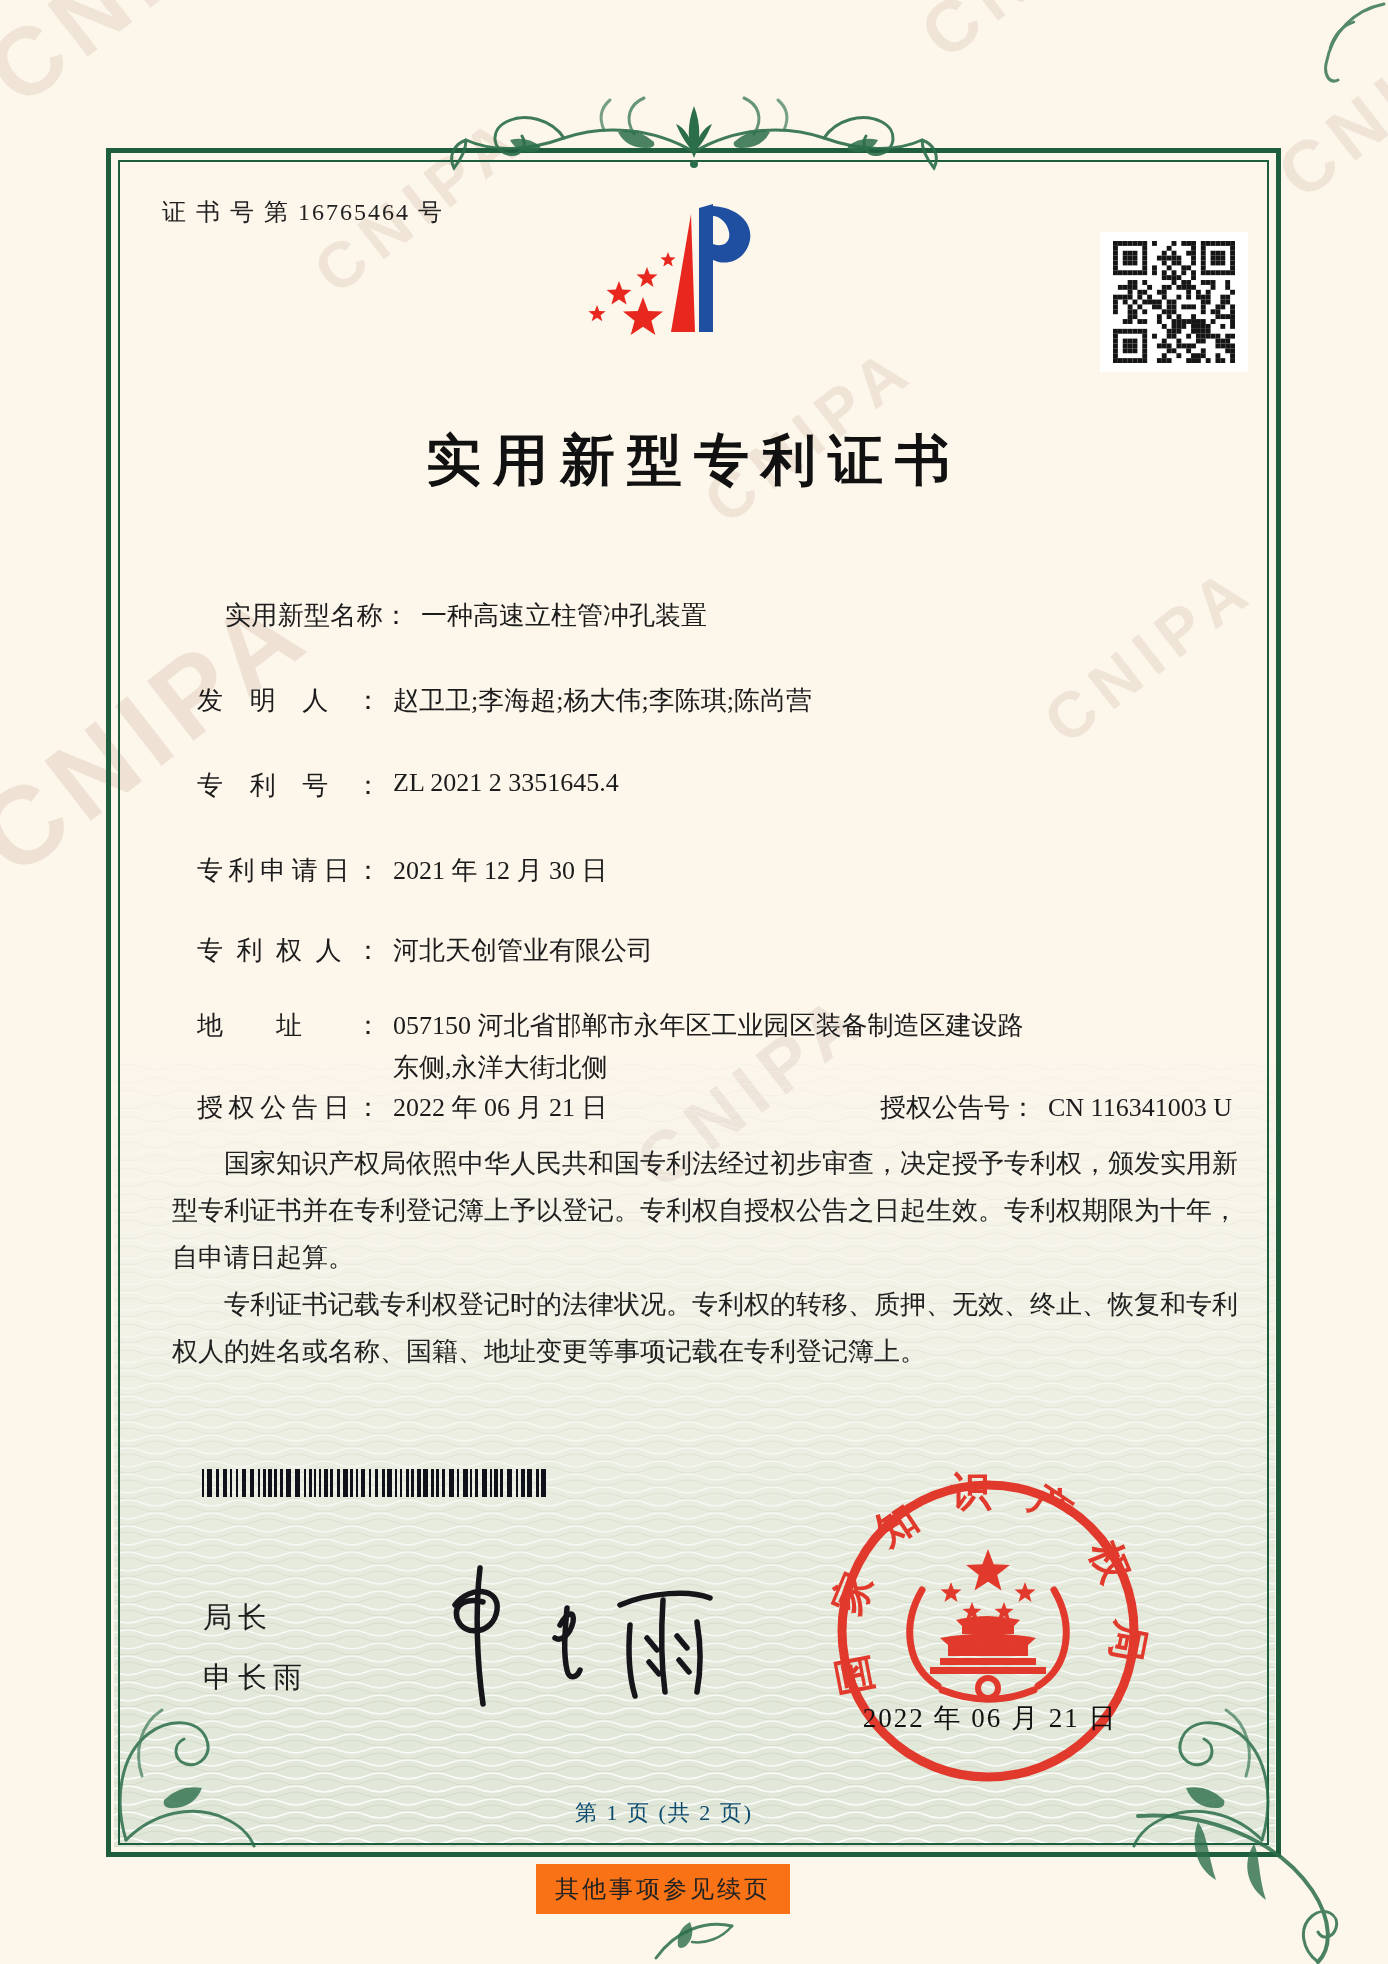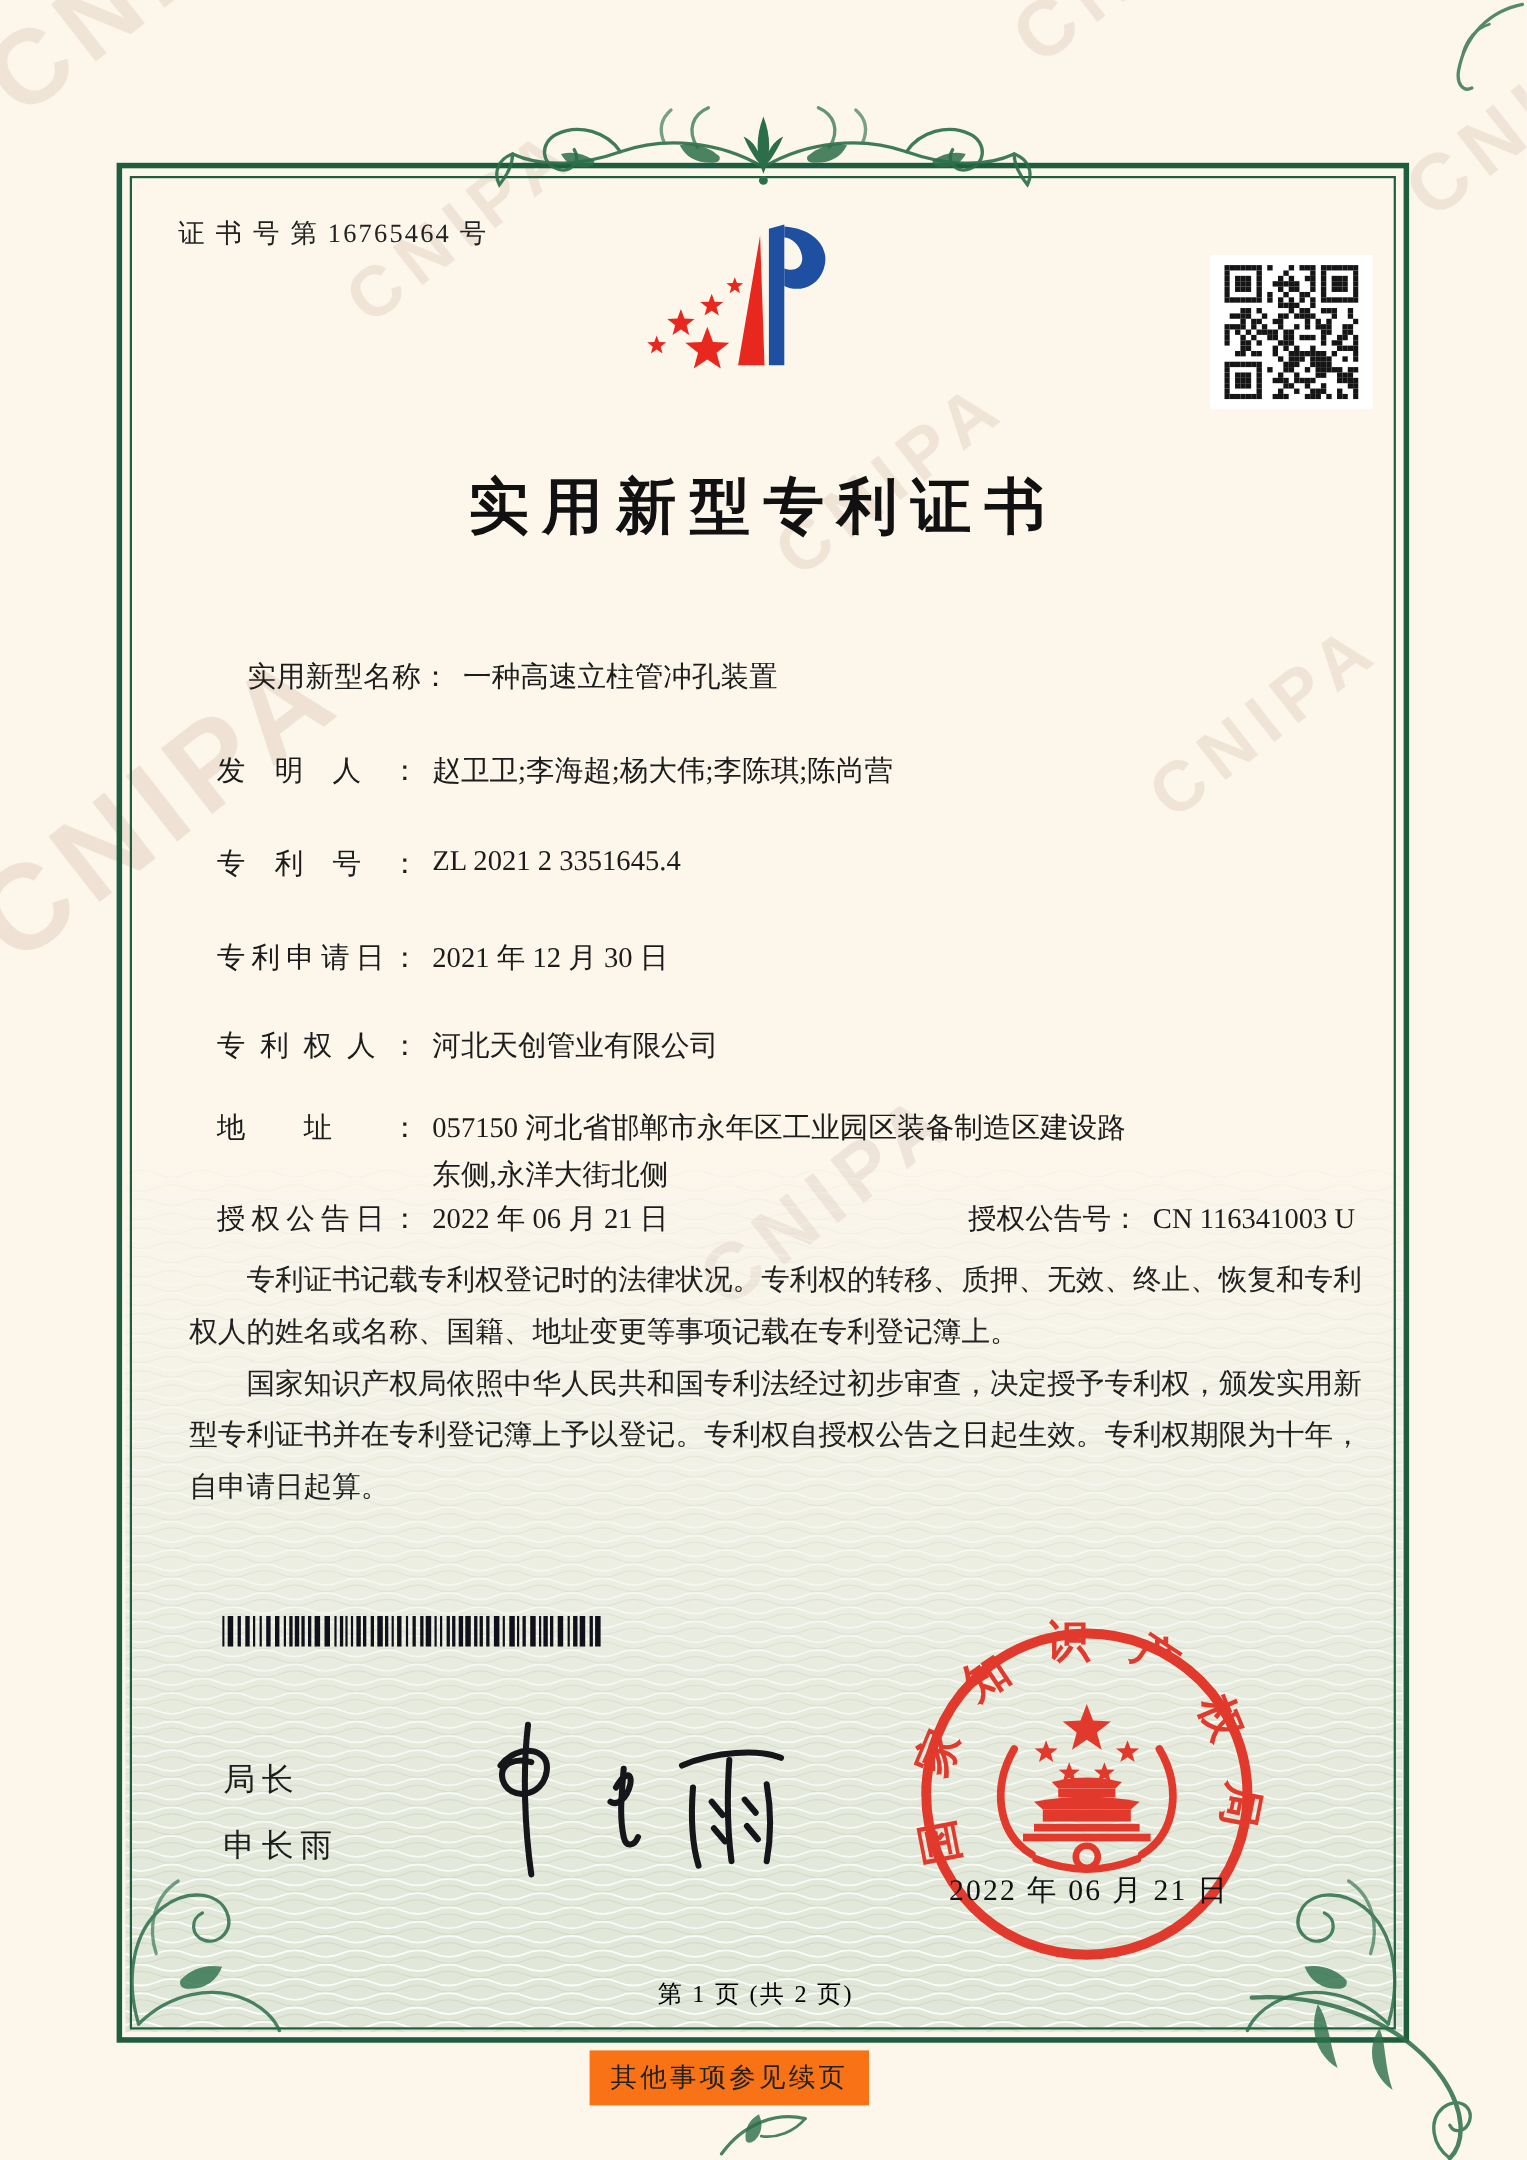--- a/index.html
+++ b/index.html
@@ -34,22 +34,22 @@
   .body-text{position:absolute; left:172px; width:1066px; top:1140px;
     font-size:26px; line-height:47px; text-align:justify; color:#212121;}
   .body-text p{margin:0; text-indent:2em;}
   .barcode{position:absolute; left:202px; top:1469px; width:352px; height:28px;}
   .officer{position:absolute; left:203px; font-family:"Liberation Sans",sans-serif;
     font-weight:500; font-size:29px; letter-spacing:6px; color:#1d1d1d;}
   .signature{position:absolute; left:425px; top:1550px;}
   .seal-svg{position:absolute; left:823px; top:1466px; opacity:.92;}
   .seal-date{position:absolute; left:855px; top:1700px; width:270px; text-align:center;
     font-size:27px; letter-spacing:2px; color:#111;}
-  .page-info{position:absolute; left:567px; top:1798px; width:240px; text-align:center;
-    font-size:22px; letter-spacing:2px; color:#000000;}
+  .page-info{position:absolute; left:544px; top:1798px; width:240px; text-align:center;
+    font-size:22px; letter-spacing:2px; color:#0c4a6e;}
   .cont-note{position:absolute; left:536px; top:1864px; width:254px; height:50px;
     background:#f97316; text-align:center; line-height:50px; font-size:24px; letter-spacing:3px; color:#222;}
 </style>
 </head>
 <body>
 
 <div class="page">
 
   <span class="wm" style="left:-34px; top:40px;  font-size:96px;">CNIPA</span>
   <span class="wm" style="left:300px; top:250px; font-size:64px;">CNIPA</span>
@@ -608,22 +608,22 @@
   </div>
   <div class="addr2" style="top:1050px;">东侧,永洋大街北侧</div>
   <div class="row" style="top:1090px;">
     <span class="flabel">授权公告日：</span><span class="fvalue">2022 年 06 月 21 日</span>
     <span class="pair2">
       <span>授权公告号：</span><span class="fvalue">CN 116341003 U</span>
     </span>
   </div>
 
   <div class="body-text">
+    <p>国家知识产权局依照中华人民共和国专利法经过初步审查，决定授予专利权，颁发实用新型专利证书并在专利登记簿上予以登记。专利权自授权公告之日起生效。专利权期限为十年，自申请日起算。</p>
     <p>专利证书记载专利权登记时的法律状况。专利权的转移、质押、无效、终止、恢复和专利权人的姓名或名称、国籍、地址变更等事项记载在专利登记簿上。</p>
-    <p>国家知识产权局依照中华人民共和国专利法经过初步审查，决定授予专利权，颁发实用新型专利证书并在专利登记簿上予以登记。专利权自授权公告之日起生效。专利权期限为十年，自申请日起算。</p>
   </div>
 
   <div class="barcode">
     <svg id="bar-svg" width="352" height="28">
         <rect x="0" y="0" width="2" height="28" fill="#10101a"></rect>
         <rect x="5" y="0" width="5" height="28" fill="#10101a"></rect>
         <rect x="14" y="0" width="3" height="28" fill="#10101a"></rect>
         <rect x="21" y="0" width="4" height="28" fill="#10101a"></rect>
         <rect x="28" y="0" width="2" height="28" fill="#10101a"></rect>
         <rect x="34" y="0" width="2" height="28" fill="#10101a"></rect>

